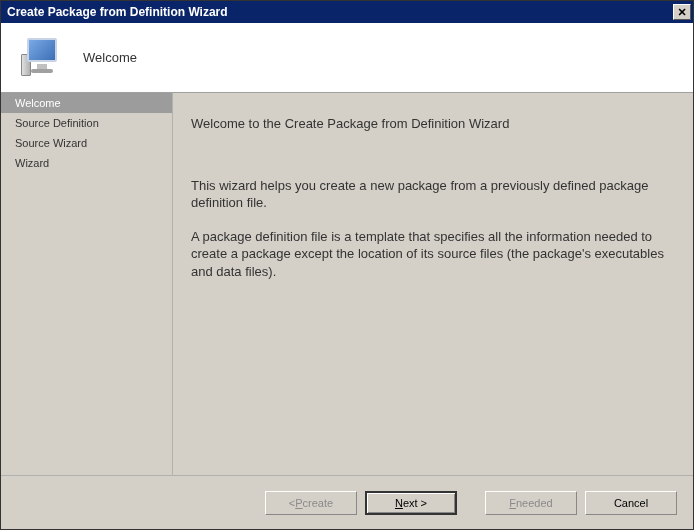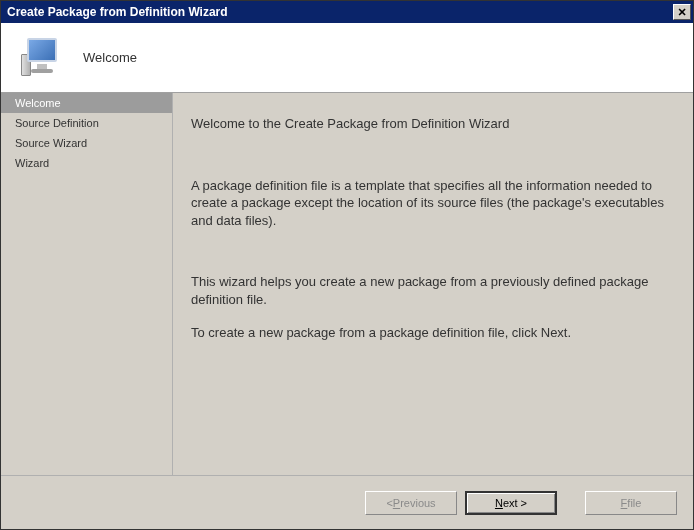--- a/index.html
+++ b/index.html
@@ -181,36 +181,38 @@
       <div class="side-item">
         <span>Source Wizard</span>
       </div>
       <div class="side-item">
         <span>Wizard</span>
       </div>
     </div>
 
     <div class="content">
       <div class="content-title">Welcome to the Create Package from Definition Wizard</div>
+      <div class="para">This wizard helps you create a new package from a previously defined package definition file.</div>
       <div class="para gap-large">A package definition file is a template that specifies all the information needed to create a package except the location of its source files (the package's executables and data files).</div>
-      <div class="para">This wizard helps you create a new package from a previously defined package definition file.</div>
-      <div class="para">To create a new package from a package definition file, click Next.</div>
     </div>
   </div>
 
   <div class="footer">
     <div class="btn disabled">
       <span>&lt; </span>
         <span class="ul">P</span>
-        <span>revious</span>
+        <span>create</span>
     </div>
     <div class="btn default-btn">
       <span class="ul">N</span>
         <span>ext &gt;</span>
     </div>
     <div class="footer-gap"></div>
     <div class="btn disabled">
       <span class="ul">F</span>
-        <span>file</span>
+        <span>needed</span>
+    </div>
+    <div class="btn">
+      <span>Cancel</span>
     </div>
   </div>
 
 </div>
 
 </body></html>

